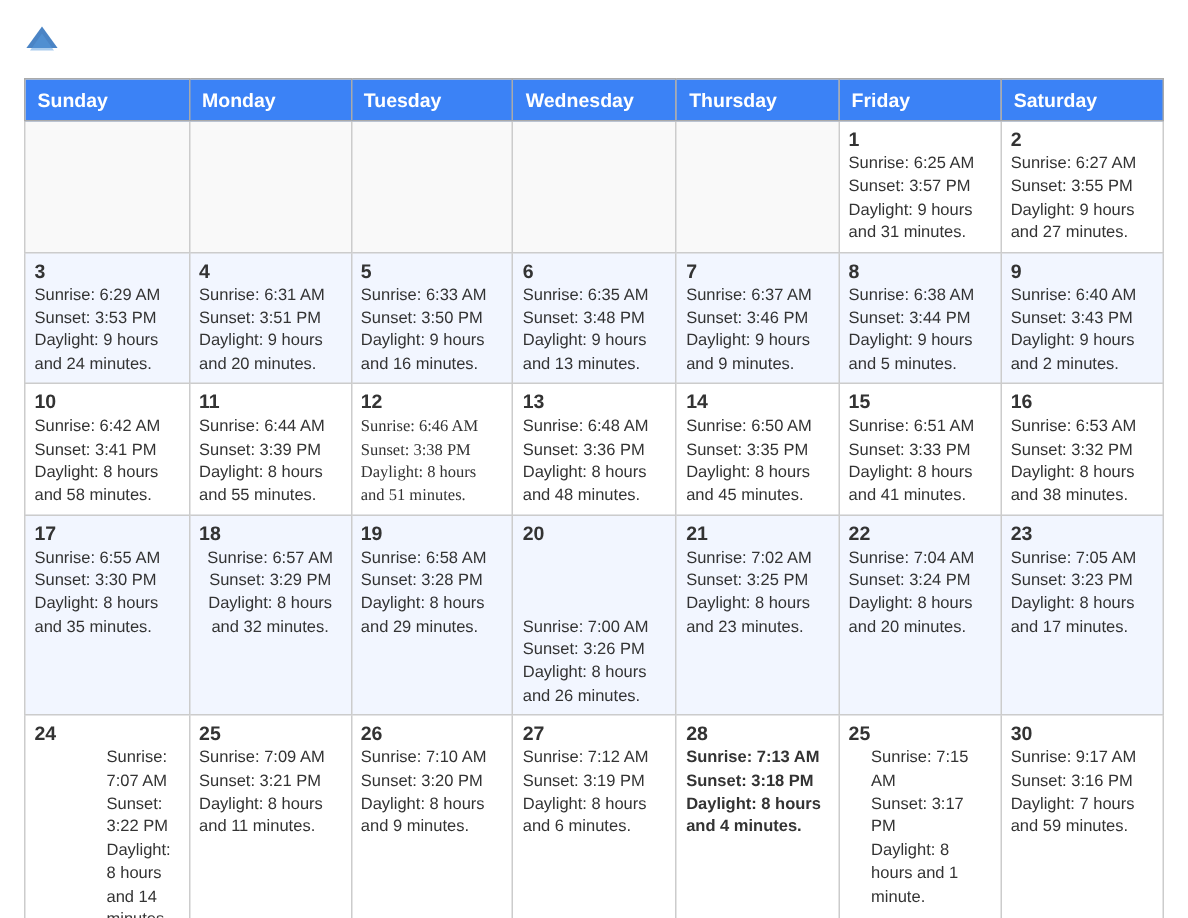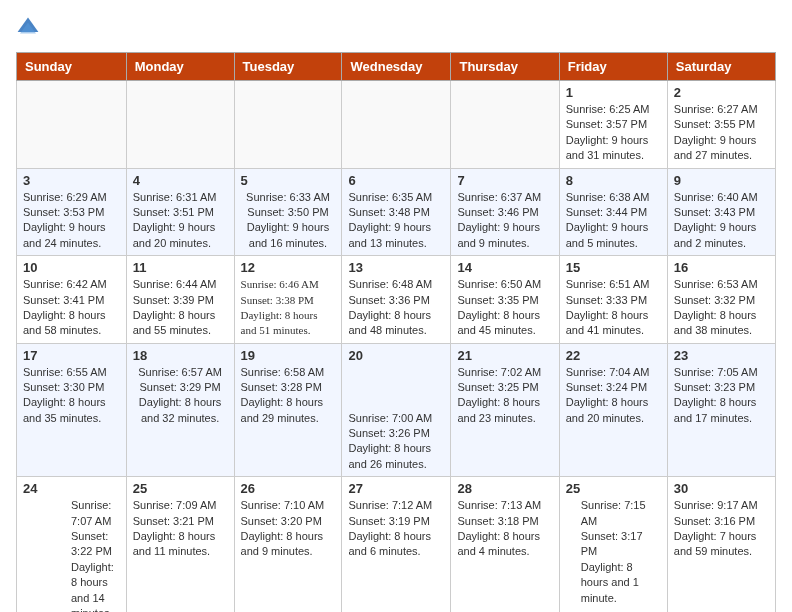--- a/index.html
+++ b/index.html
@@ -50,21 +50,21 @@
     }
     .subtitle {
       font-size: 14px;
       color: #555;
     }
     .calendar {
       width: 100%;
       border-collapse: collapse;
     }
     .calendar th {
-      background: #c2410c;
+      background: #3b82f6;
       color: #fff;
       font-size: 13px;
       font-weight: bold;
       padding: 6px 8px;
       text-align: left;
       border: 1px solid #aaa;
     }
     .calendar td {
       border: 1px solid #ccc;
       vertical-align: top;
@@ -151,21 +151,21 @@
 Daylight: 9 hours and 24 minutes.</div>
         </td>
         <td>
           <span class="day-number">4</span>
           <div class="day-info" style="white-space: pre-line;">Sunrise: 6:31 AM
 Sunset: 3:51 PM
 Daylight: 9 hours and 20 minutes.</div>
         </td>
         <td>
           <span class="day-number">5</span>
-          <div class="day-info" style="white-space: pre-line; text-align: center;">Sunrise: 6:33 AM
+          <div class="day-info" style="white-space: pre-line;">Sunrise: 6:33 AM
 Sunset: 3:50 PM
 Daylight: 9 hours and 16 minutes.</div>
         </td>
         <td>
           <span class="day-number">6</span>
           <div class="day-info" style="white-space: pre-line;">Sunrise: 6:35 AM
 Sunset: 3:48 PM
 Daylight: 9 hours and 13 minutes.</div>
         </td>
         <td>
@@ -295,21 +295,21 @@
 Daylight: 8 hours and 9 minutes.</div>
         </td>
         <td>
           <span class="day-number">27</span>
           <div class="day-info" style="white-space: pre-line;">Sunrise: 7:12 AM
 Sunset: 3:19 PM
 Daylight: 8 hours and 6 minutes.</div>
         </td>
         <td>
           <span class="day-number">28</span>
-          <div class="day-info" style="white-space: pre-line;">Sunrise: 7:13 AM
+          <div class="day-info" style="white-space: pre-line; font-weight: bold;">Sunrise: 7:13 AM
 Sunset: 3:18 PM
 Daylight: 8 hours and 4 minutes.</div>
         </td>
         <td>
           <span class="day-number">25</span>
           <div class="day-info" style="white-space: pre-line; margin-left: 15px;">Sunrise: 7:15 AM
 Sunset: 3:17 PM
 Daylight: 8 hours and 1 minute.</div>
         </td>
         <td>

